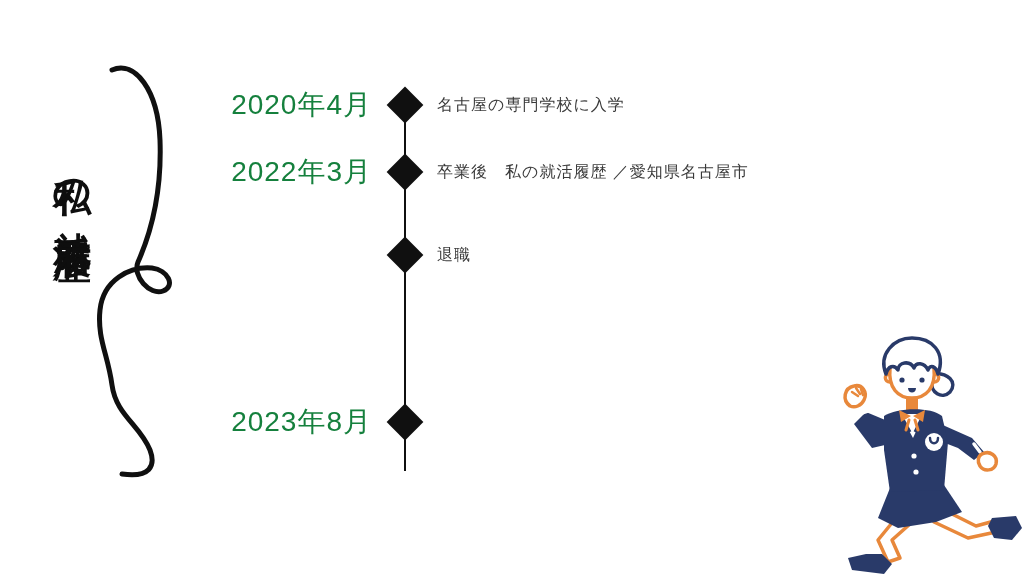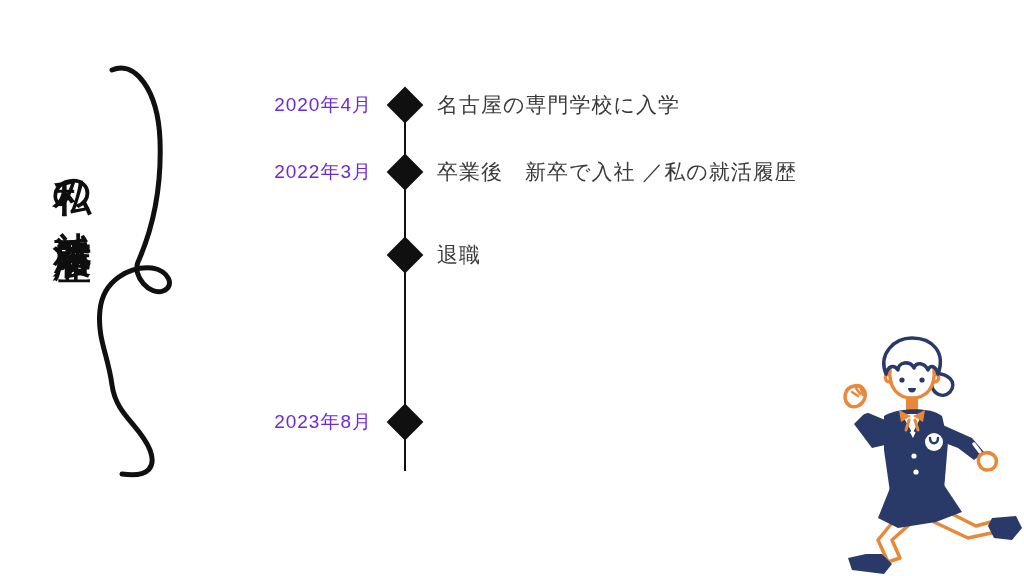--- a/index.html
+++ b/index.html
@@ -39,42 +39,42 @@
     position: absolute;
     left: 0;
     width: 100%;
     height: 40px;
   }
   .tl-date {
     position: absolute;
     right: 652px;
     top: 50%;
     transform: translateY(-50%);
-    font-size: 19px;
+    font-size: 28px;
     letter-spacing: 1px;
-    color: #6d28d9;
+    color: #15803d;
     white-space: nowrap;
     text-align: left;
   }
   .tl-diamond {
     position: absolute;
     left: 392px;
     top: 50%;
     width: 26px;
     height: 26px;
     margin-top: -13px;
     background: #101010;
     transform: rotate(45deg);
   }
   .tl-desc {
     position: absolute;
     left: 437px;
     top: 50%;
     transform: translateY(-50%);
-    font-size: 21px;
+    font-size: 16px;
     letter-spacing: 1px;
     color: #3a3a3a;
     white-space: nowrap;
   }
   .figure { position: absolute; left: 836px; top: 330px; }
 </style>
 </head>
 <body>
 
 <div id="canvas">
@@ -96,21 +96,21 @@
   <div class="tl-line"></div>
 
   <div class="tl-row" style="top:85px">
     <div class="tl-date">2020年4月</div>
     <div class="tl-diamond"></div>
     <div class="tl-desc">名古屋の専門学校に入学</div>
   </div>
   <div class="tl-row" style="top:152px">
     <div class="tl-date">2022年3月</div>
     <div class="tl-diamond"></div>
-    <div class="tl-desc">卒業後　新卒で入社 ／私の就活履歴</div>
+    <div class="tl-desc">卒業後　私の就活履歴 ／愛知県名古屋市</div>
   </div>
   <div class="tl-row" style="top:235px">
     <div class="tl-diamond"></div>
     <div class="tl-desc">退職</div>
   </div>
   <div class="tl-row" style="top:402px">
     <div class="tl-date">2023年8月</div>
     <div class="tl-diamond"></div>
   </div>
 

